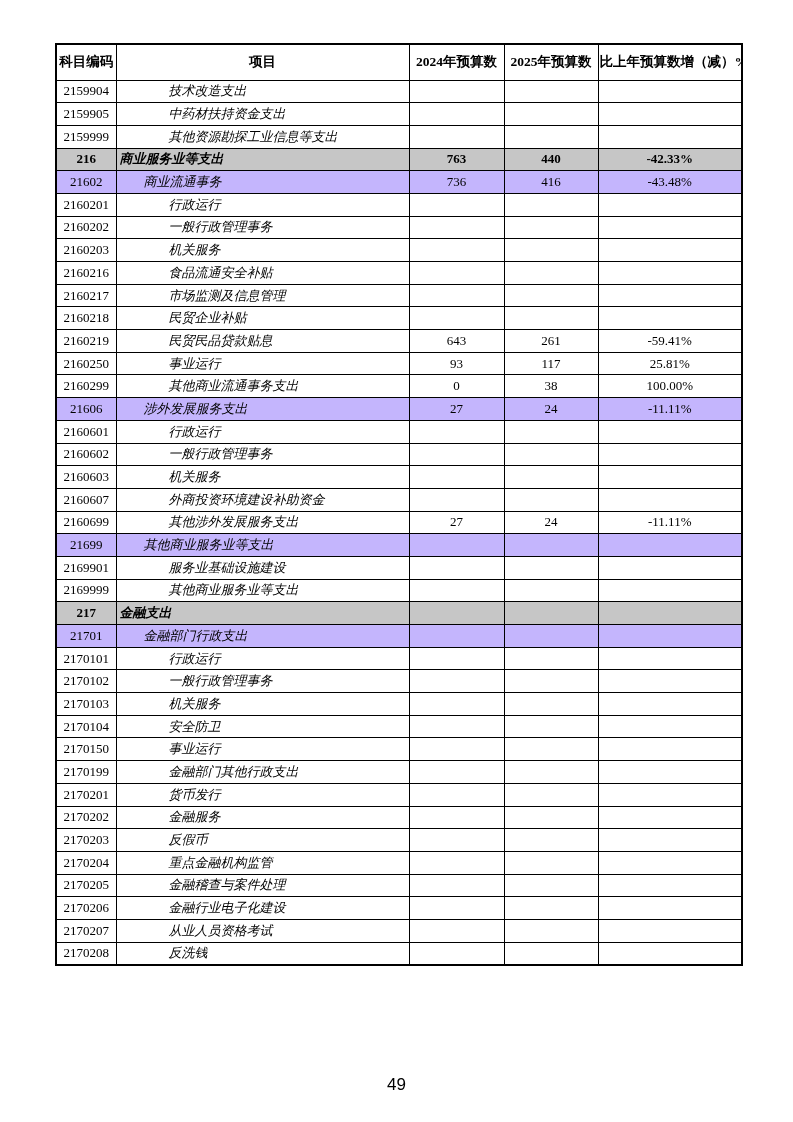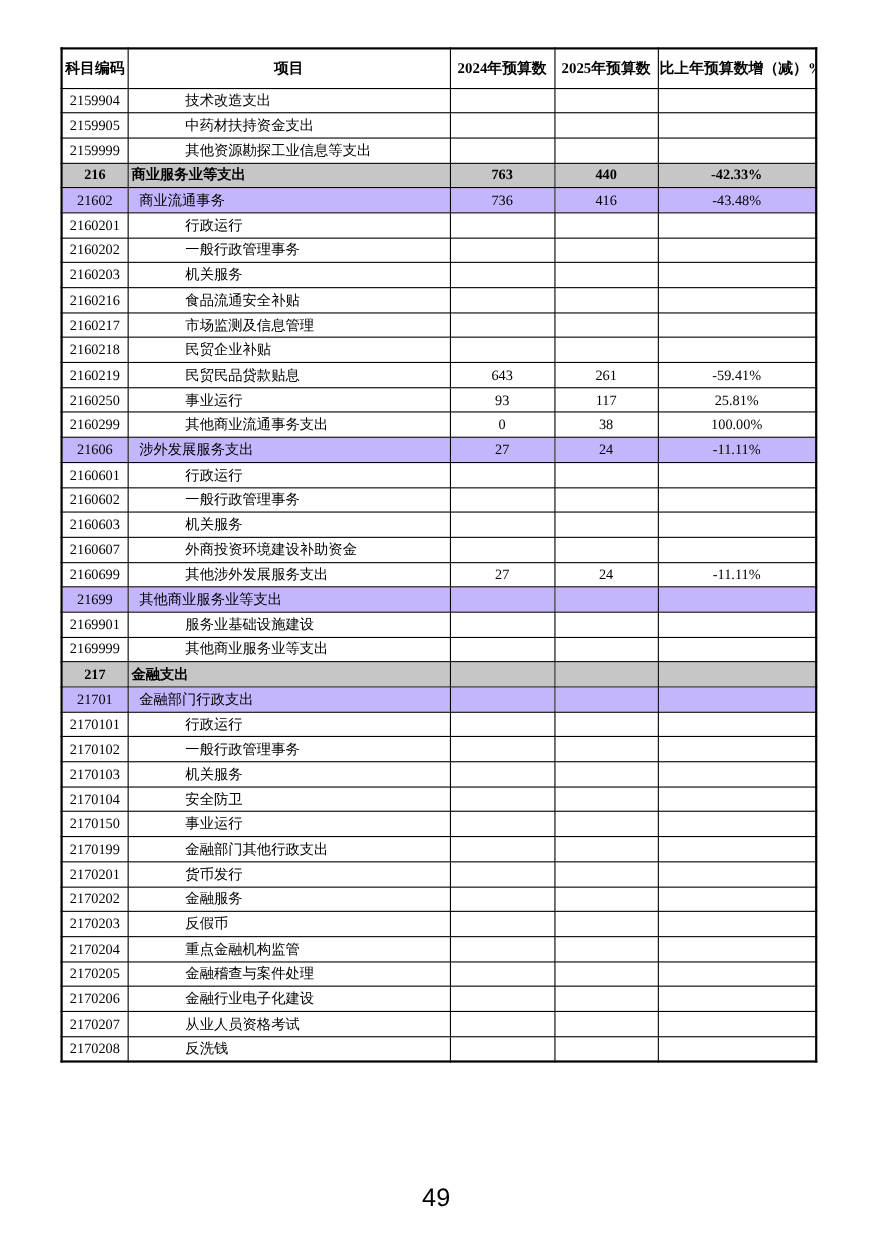--- a/index.html
+++ b/index.html
@@ -32,33 +32,33 @@
     vertical-align: middle;
     padding: 0 1px;
   }
   .budget-table tbody td {
     height: 22.7px;
     font-size: 13px;
     vertical-align: middle;
     padding: 0 2px;
   }
   td.code { text-align: center; padding-left: 3px; }
-  td.item { text-align: left; }
+  td.item { text-align: left; font-style: italic; }
   td.item.lvl0 { padding-left: 3px; }
-  td.item.lvl1 { padding-left: 10px; }
+  td.item.lvl1 { padding-left: 27px; }
   td.item.lvl2 { padding-left: 52px; }
   td.num { text-align: center; }
   tr.section td { background: #c6c6c6; font-weight: bold; }
   tr.section td.pct { font-weight: bold; }
   tr.sub td { background: #c4b5fd; font-weight: normal; }
   .page-number {
     position: absolute;
     left: 0; right: 0; top: 1075px;
     text-align: center;
-    font-size: 23px;
+    font-size: 17px;
     font-family: "Liberation Sans", "DejaVu Sans", sans-serif;
   }
 </style>
 </head>
 <body>
 
 <div>
   <table class="budget-table">
     <colgroup>
       <col style="width:60px">

